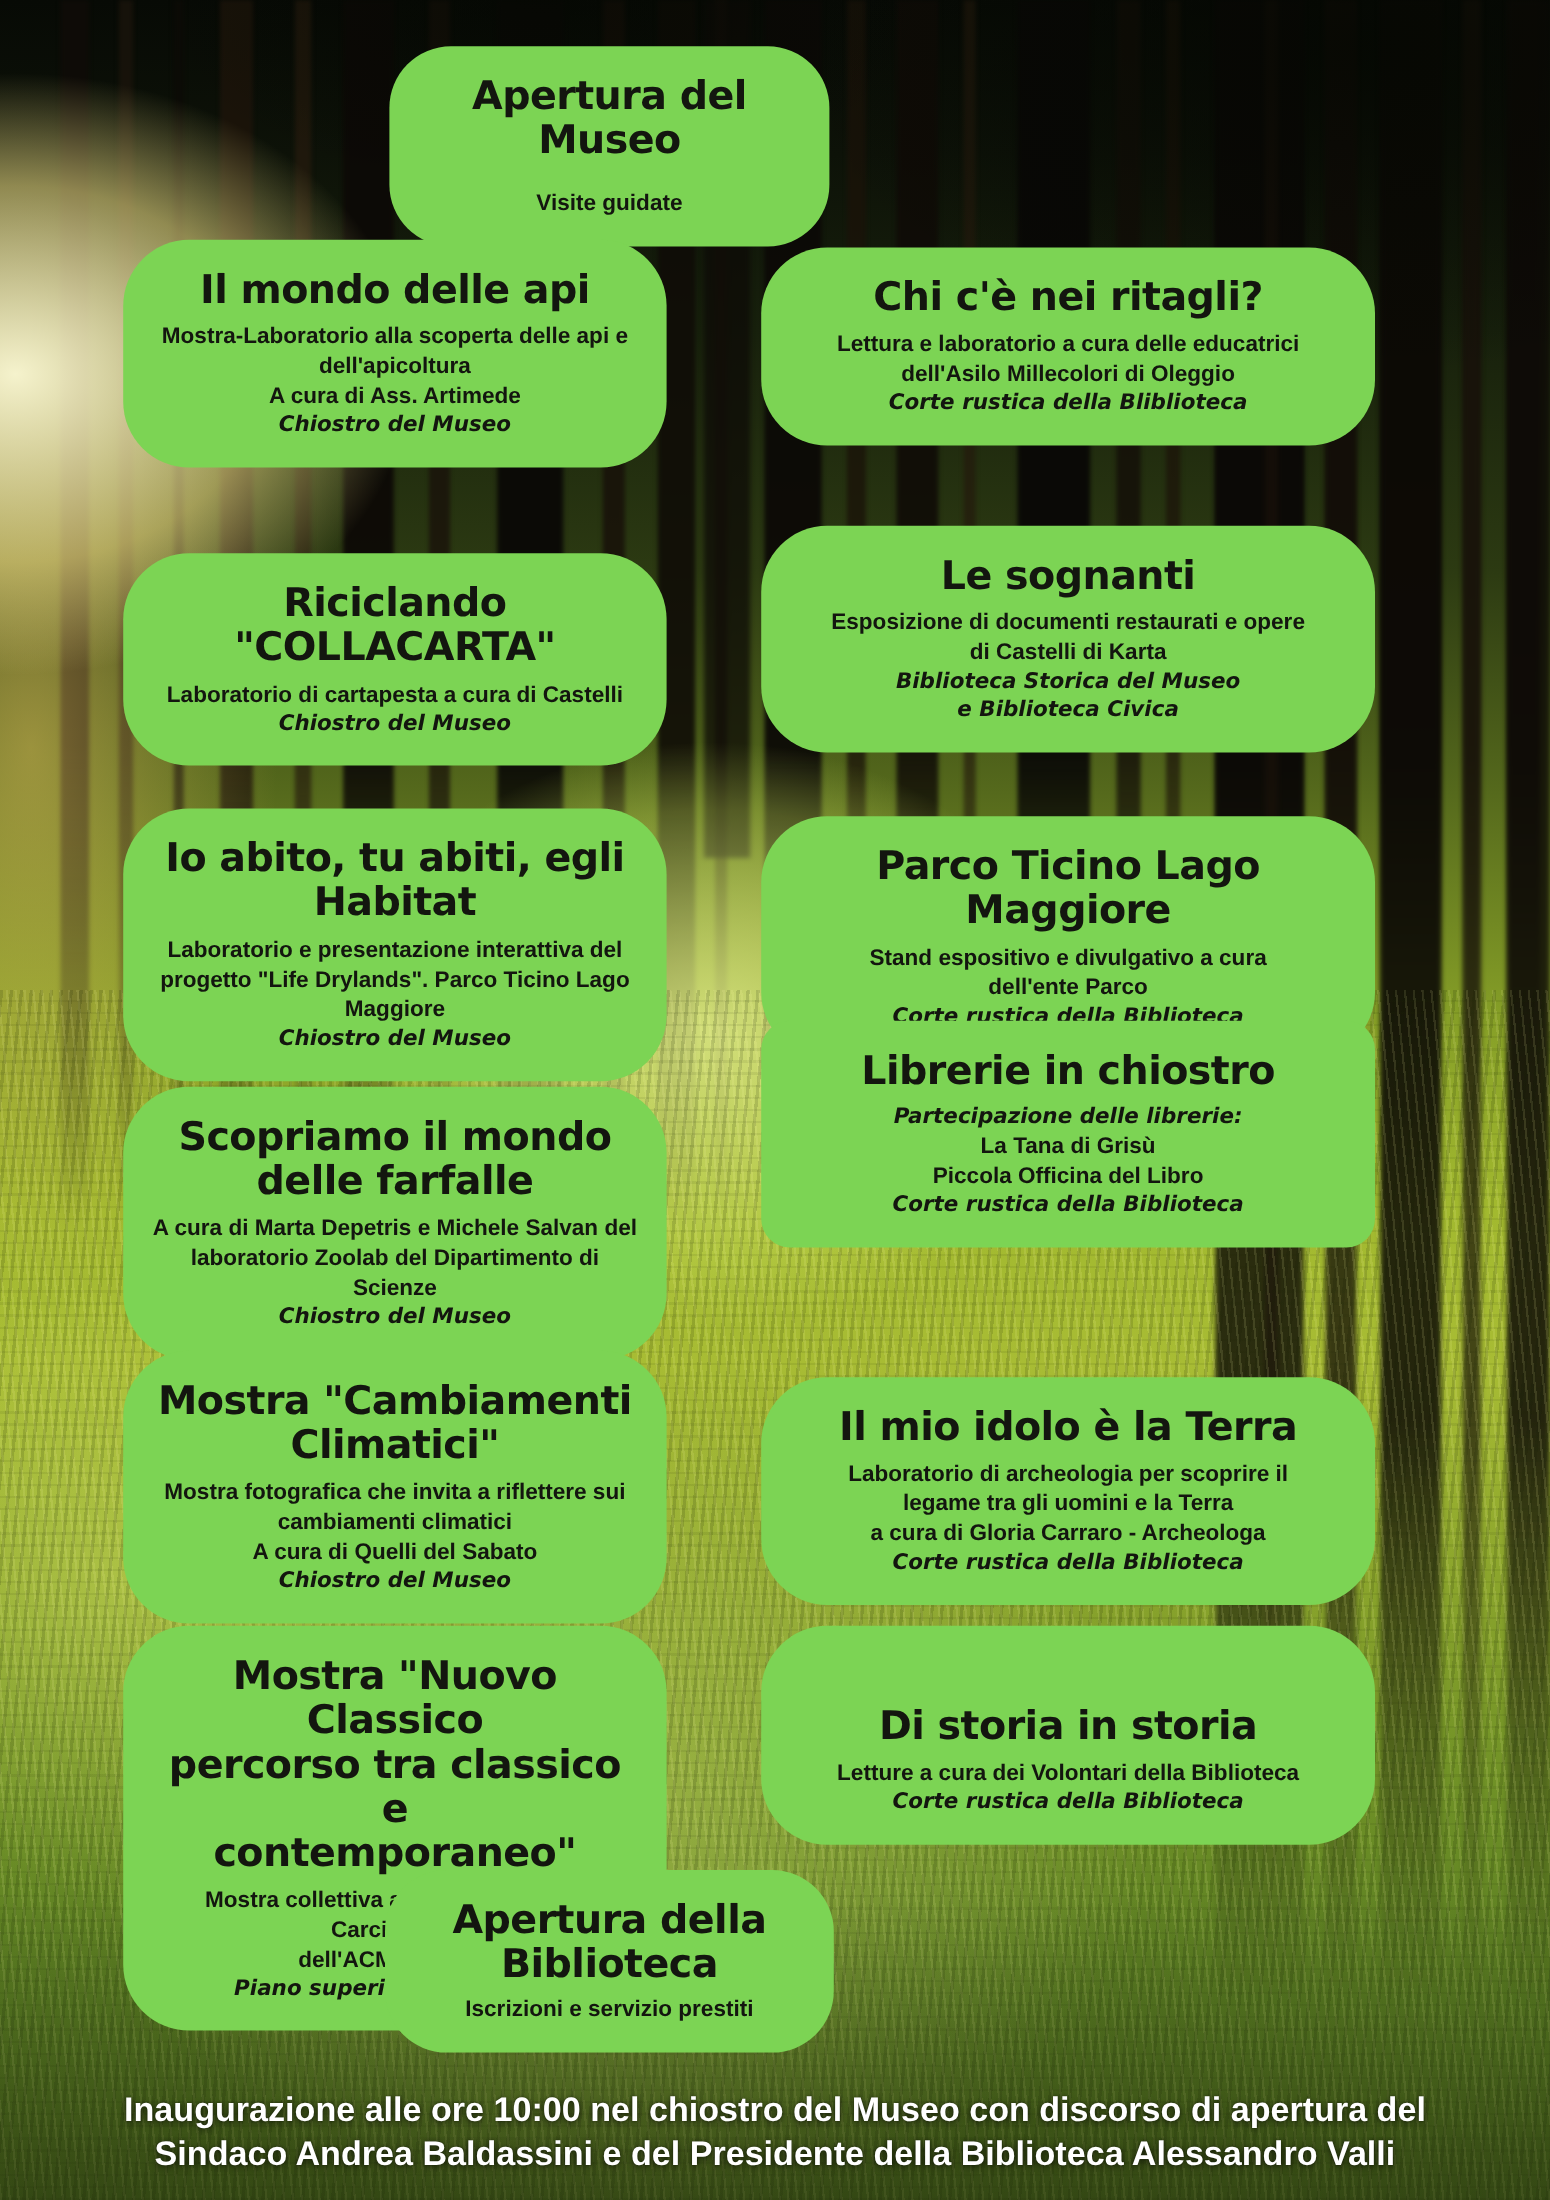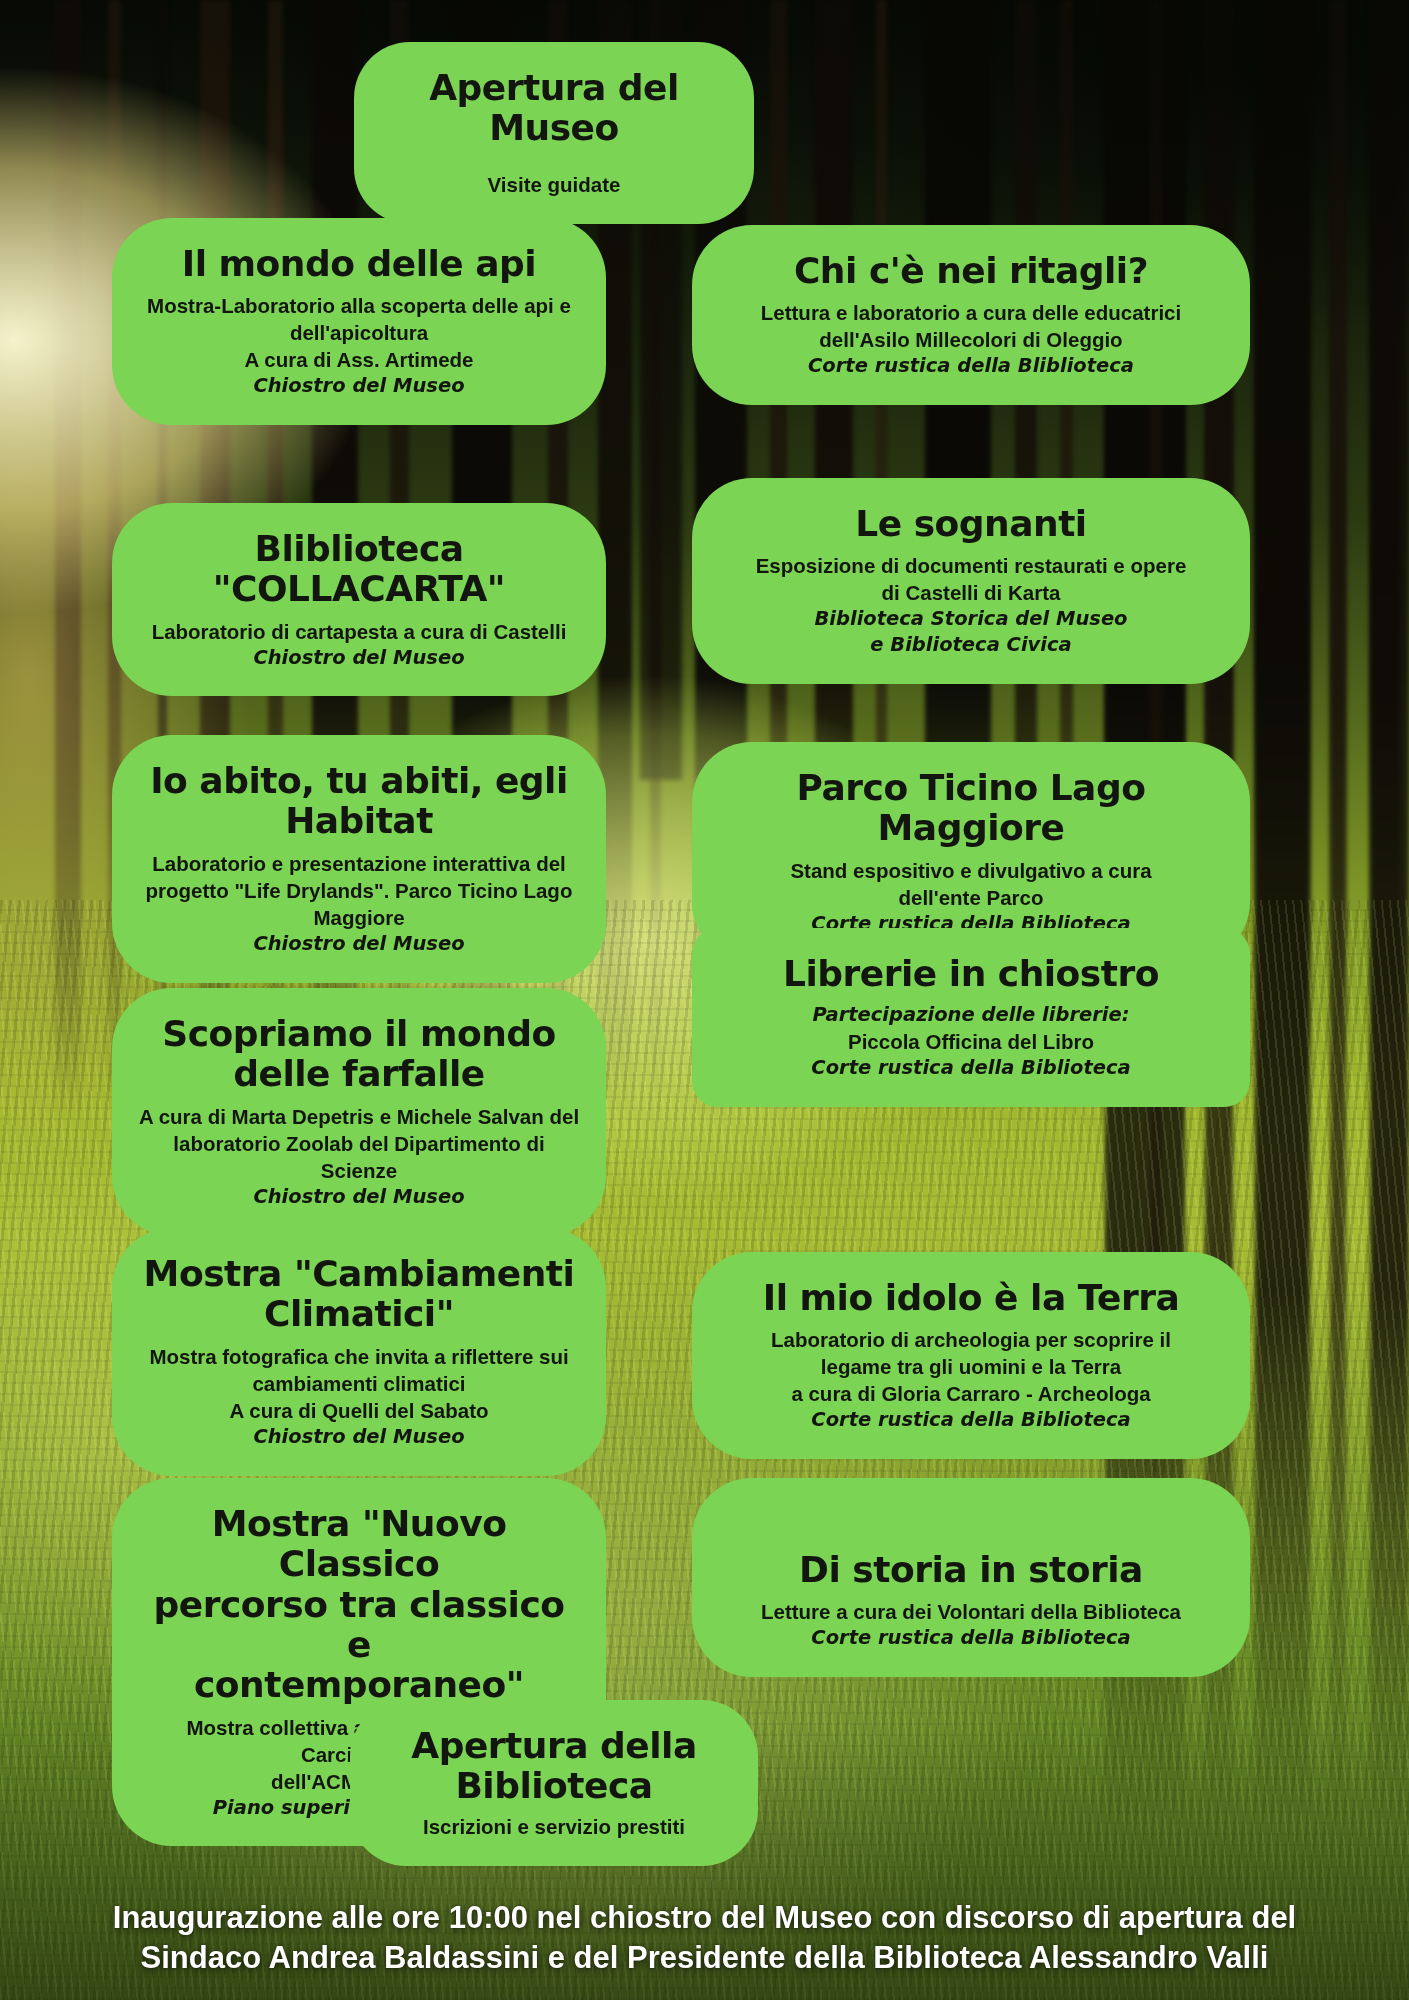--- a/index.html
+++ b/index.html
@@ -158,21 +158,21 @@
       <section class="bubble event-bubble" style="top: 218px;">
     <h2 class="b-title">Il mondo delle api</h2>
     <div class="b-lines">
           <div class="b-line">Mostra-Laboratorio alla scoperta delle api e</div>
           <div class="b-line">dell'apicoltura</div>
           <div class="b-line">A cura di Ass. Artimede</div>
           <div class="b-line italic">Chiostro del Museo</div>
         </div>
   </section>
       <section class="bubble event-bubble" style="top: 503px;">
-    <h2 class="b-title">Bliblioteca
+    <h2 class="b-title">Riciclando
 "COLLACARTA"</h2>
     <div class="b-lines">
           <div class="b-line">Laboratorio di cartapesta a cura di Castelli</div>
           <div class="b-line italic">Chiostro del Museo</div>
         </div>
   </section>
       <section class="bubble event-bubble" style="top: 735px;">
     <h2 class="b-title">Io abito, tu abiti, egli
 Habitat</h2>
     <div class="b-lines">
@@ -236,20 +236,21 @@
     <div class="b-lines">
           <div class="b-line">Stand espositivo e divulgativo a cura</div>
           <div class="b-line">dell'ente Parco</div>
           <div class="b-line italic">Corte rustica della Biblioteca</div>
         </div>
   </section>
       <section class="bubble event-bubble" style="top: 928px; border-radius: 26px;">
     <h2 class="b-title">Librerie in chiostro</h2>
     <div class="b-lines">
           <div class="b-line italic">Partecipazione delle librerie:</div>
+          <div class="b-line">La Tana di Grisù</div>
           <div class="b-line">Piccola Officina del Libro</div>
           <div class="b-line italic">Corte rustica della Biblioteca</div>
         </div>
   </section>
       <section class="bubble event-bubble" style="top: 1252px;">
     <h2 class="b-title">Il mio idolo è la Terra</h2>
     <div class="b-lines">
           <div class="b-line">Laboratorio di archeologia per scoprire il</div>
           <div class="b-line">legame tra gli uomini e la Terra</div>
           <div class="b-line">a cura di Gloria Carraro - Archeologa</div>

